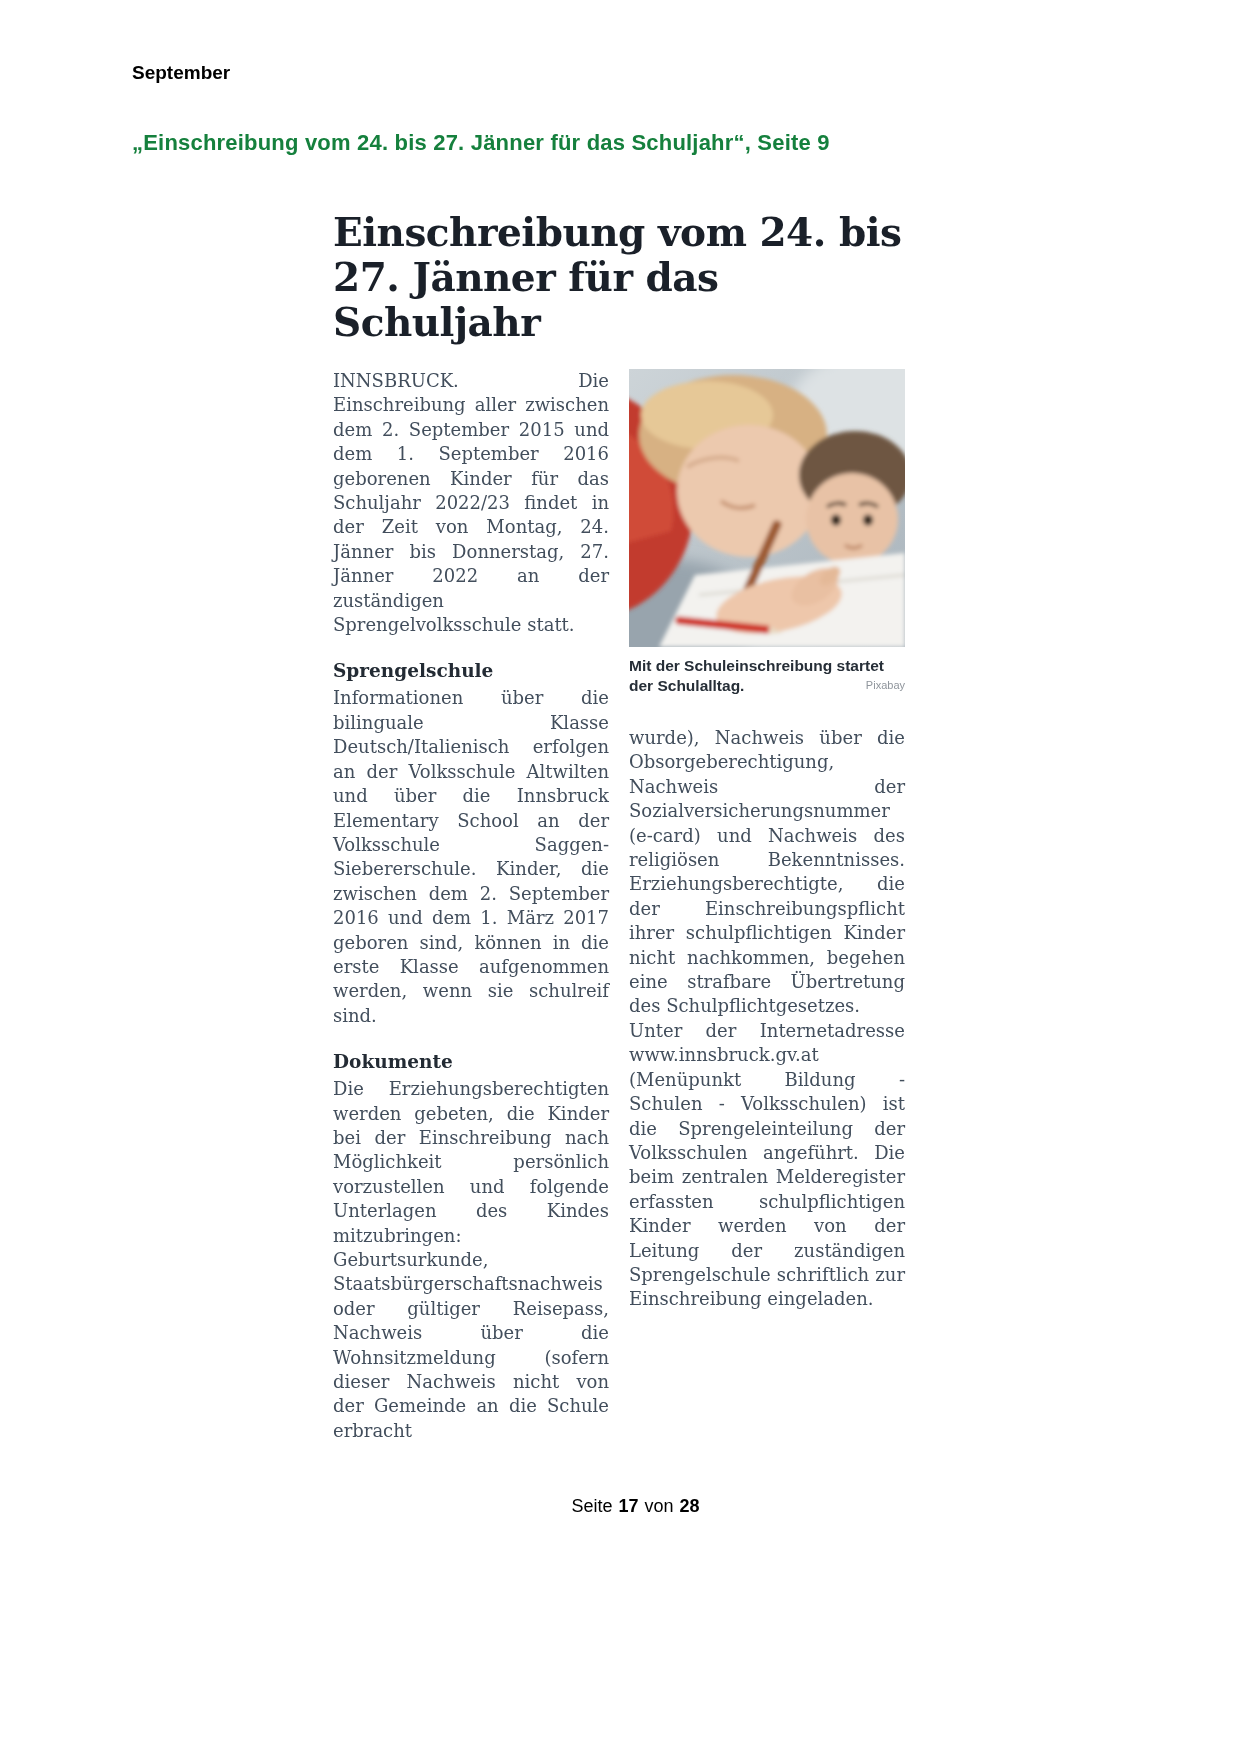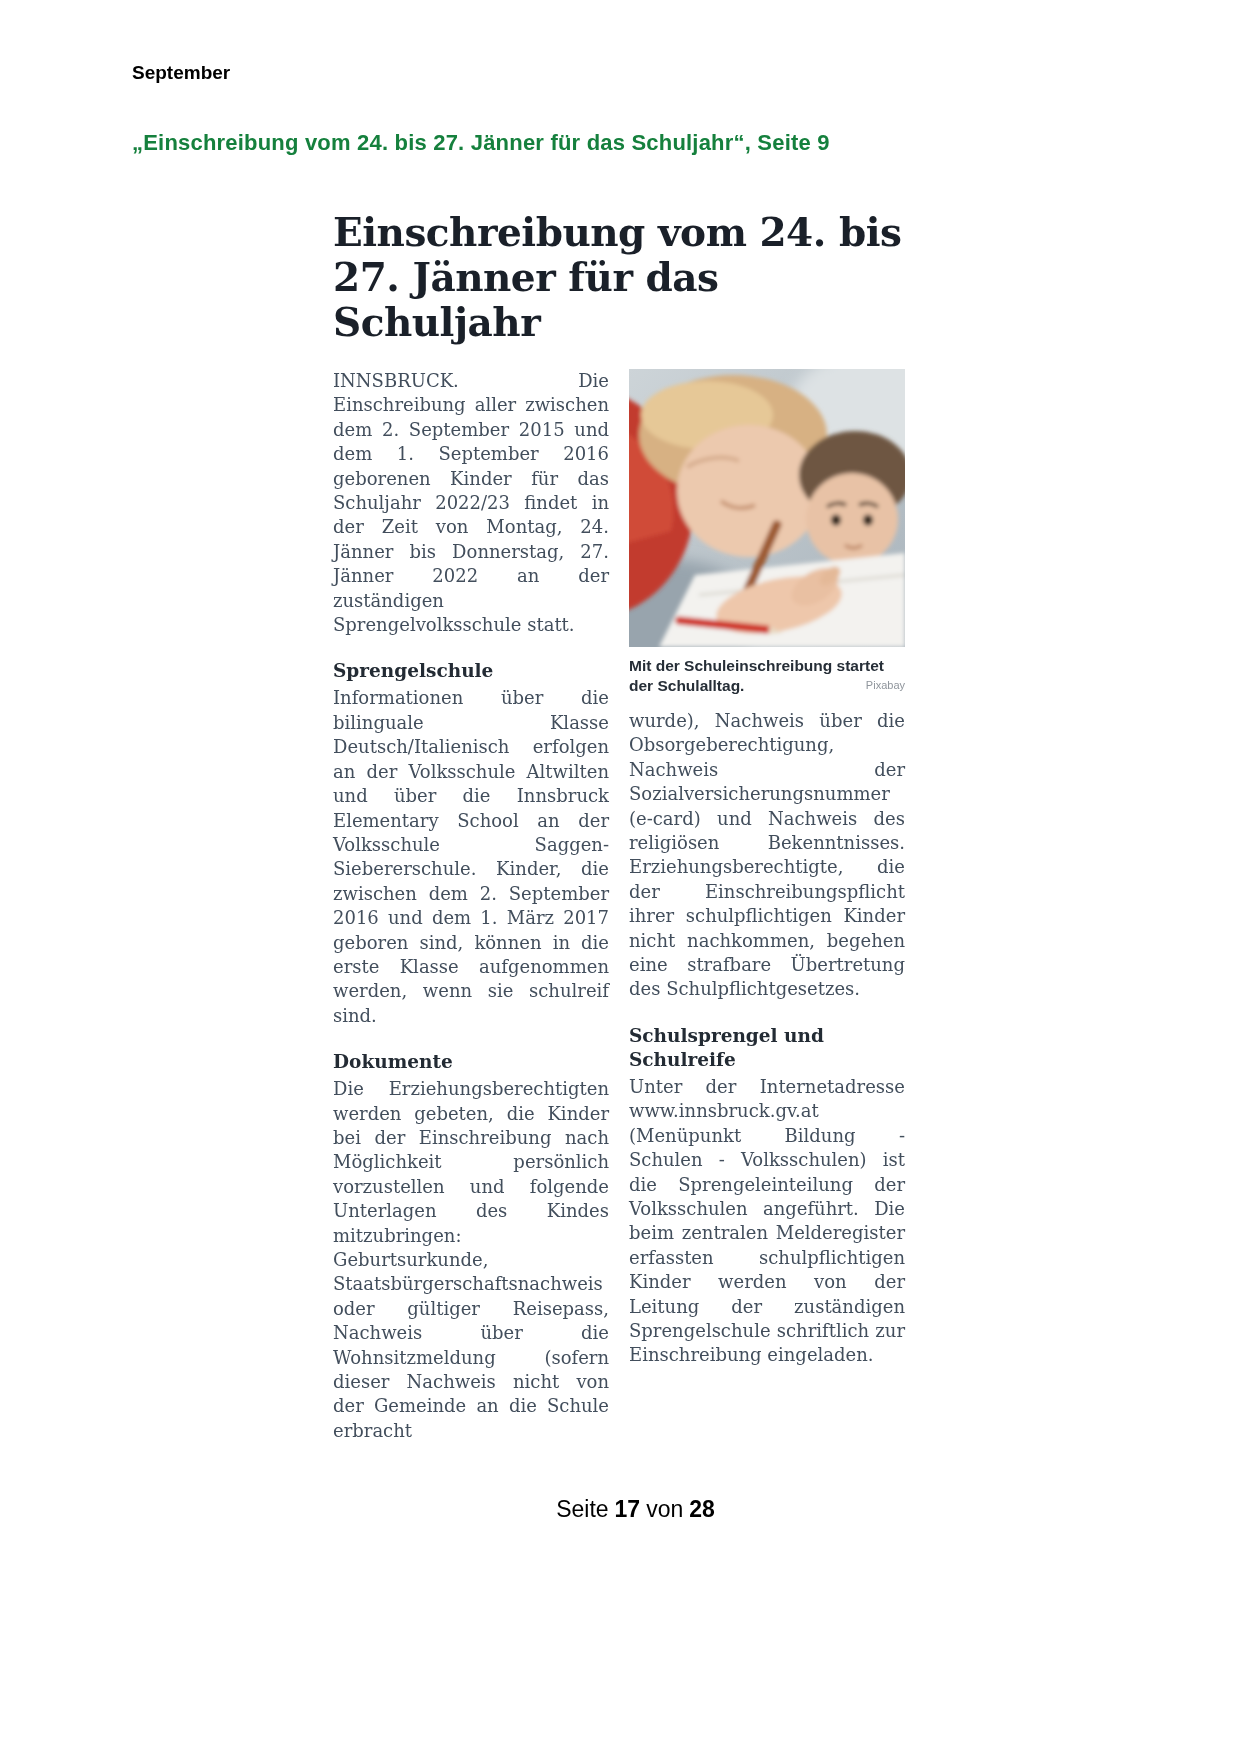--- a/index.html
+++ b/index.html
@@ -57,25 +57,25 @@
   .caption{
     position:relative;margin-top:9px;
     font-family:"Liberation Sans",sans-serif;
     font-size:15.5px;line-height:20px;font-weight:bold;
     color:#262e37;text-align:left;
   }
   .caption .credit{
     position:absolute;right:0;bottom:1px;
     font-size:11px;font-weight:normal;color:var(--credit-gray);
   }
-  .col .after-caption{margin-top:13px;}
+  .col .after-caption{margin-top:30px;}
   
   .doc-footer{
     position:absolute;left:0;top:1496px;width:100%;
-    text-align:center;font-size:23px;color:#000;padding-left:30px;
+    text-align:center;font-size:18px;color:#000;padding-left:30px;
   }
   .doc-footer .num{font-weight:bold;}
   .doc-footer span{padding:0 3px;}
 </style>
 </head>
 <body>
 
 <div class="doc-brand">September</div>
 <div class="doc-subject">„Einschreibung vom 24. bis 27. Jänner für das Schuljahr“, Seite 9</div>
 
@@ -154,21 +154,20 @@
         </svg>
       </div>
 
       <div class="caption">
         <span>Mit der Schuleinschreibung startet der Schulalltag.</span>
         <span class="credit">Pixabay</span>
       </div>
 
       <p class="after-caption">wurde), Nachweis über die Obsorgeberechtigung, Nachweis der Sozialversicherungsnummer (e-card) und Nachweis des religiösen Bekenntnisses. Erziehungsberechtigte, die der Einschreibungspflicht ihrer schulpflichtigen Kinder nicht nachkommen, begehen eine strafbare Übertretung des Schulpflichtgesetzes.</p>
 
-      <div class="sec-heading">Schulsprengel und Schulreife</div>
       <p>Unter der Internetadresse www.innsbruck.gv.at (Menüpunkt Bildung - Schulen - Volksschulen) ist die Sprengeleinteilung der Volksschulen angeführt. Die beim zentralen Melderegister erfassten schulpflichtigen Kinder werden von der Leitung der zuständigen Sprengelschule schriftlich zur Einschreibung eingeladen.</p>
     </div>
   </div>
 </div>
 
 <div class="doc-footer">
   <span>Seite</span><span class="num">17</span><span>von</span><span class="num">28</span>
 </div>
 
 </body></html>

